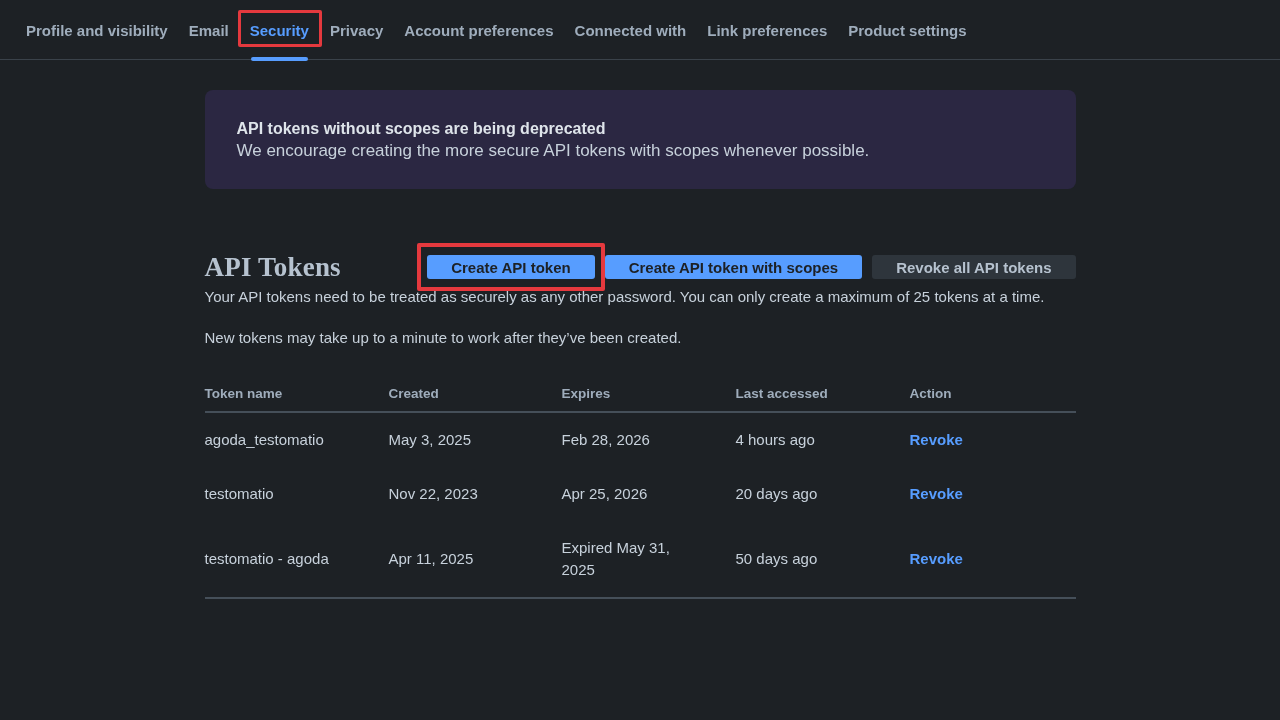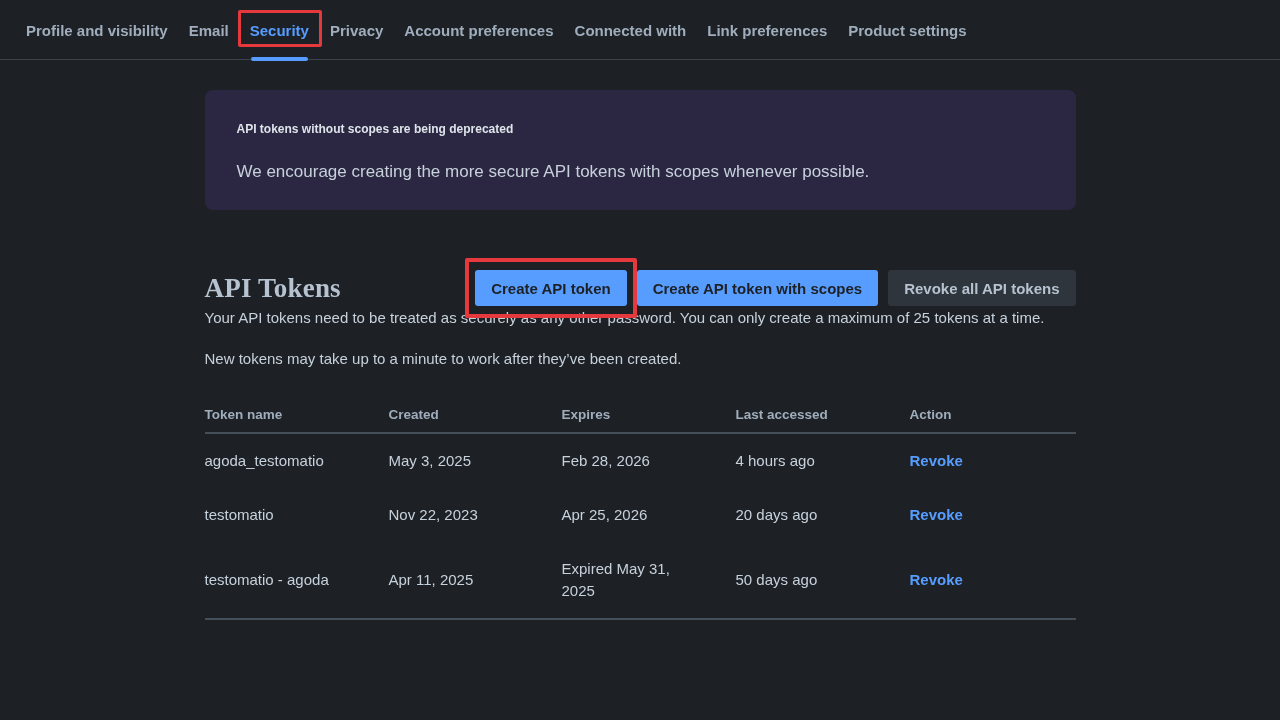--- a/index.html
+++ b/index.html
@@ -65,25 +65,25 @@
     width:871px;
     margin:0 auto;
     padding-top:30px;
   }
   .banner{
     background:var(--banner-bg);
     border-radius:8px;
     padding:28px 32px;
   }
   .banner-title{
-    font-size:12px;
+    font-size:16px;
     font-weight:700;
     line-height:22px;
     color:#dee4ea;
-    margin-bottom:22px;
+    margin-bottom:1px;
   }
   .banner-body{
     font-size:17px;
     line-height:20px;
     color:var(--text);
   }
   .heading-row{
     margin-top:60px;
     display:flex;
     align-items:center;
@@ -96,22 +96,22 @@
     letter-spacing:.2px;
     font-family:Liberation Serif, serif;
   }
   .btn-group{
     margin-left:auto;
     display:flex;
     align-items:center;
     gap:10px;
   }
   .btn{
-    height:36px;
-    padding:0 16px;
+    height:24px;
+    padding:0 24px;
     border:none;
     border-radius:3px;
     font-family:inherit;
     font-size:15px;
     font-weight:600;
     cursor:pointer;
     white-space:nowrap;
   }
   .btn-primary{background:var(--accent);color:#1d2125;}
   .btn-subtle{background:var(--btn-subtle-bg);color:var(--heading);}

